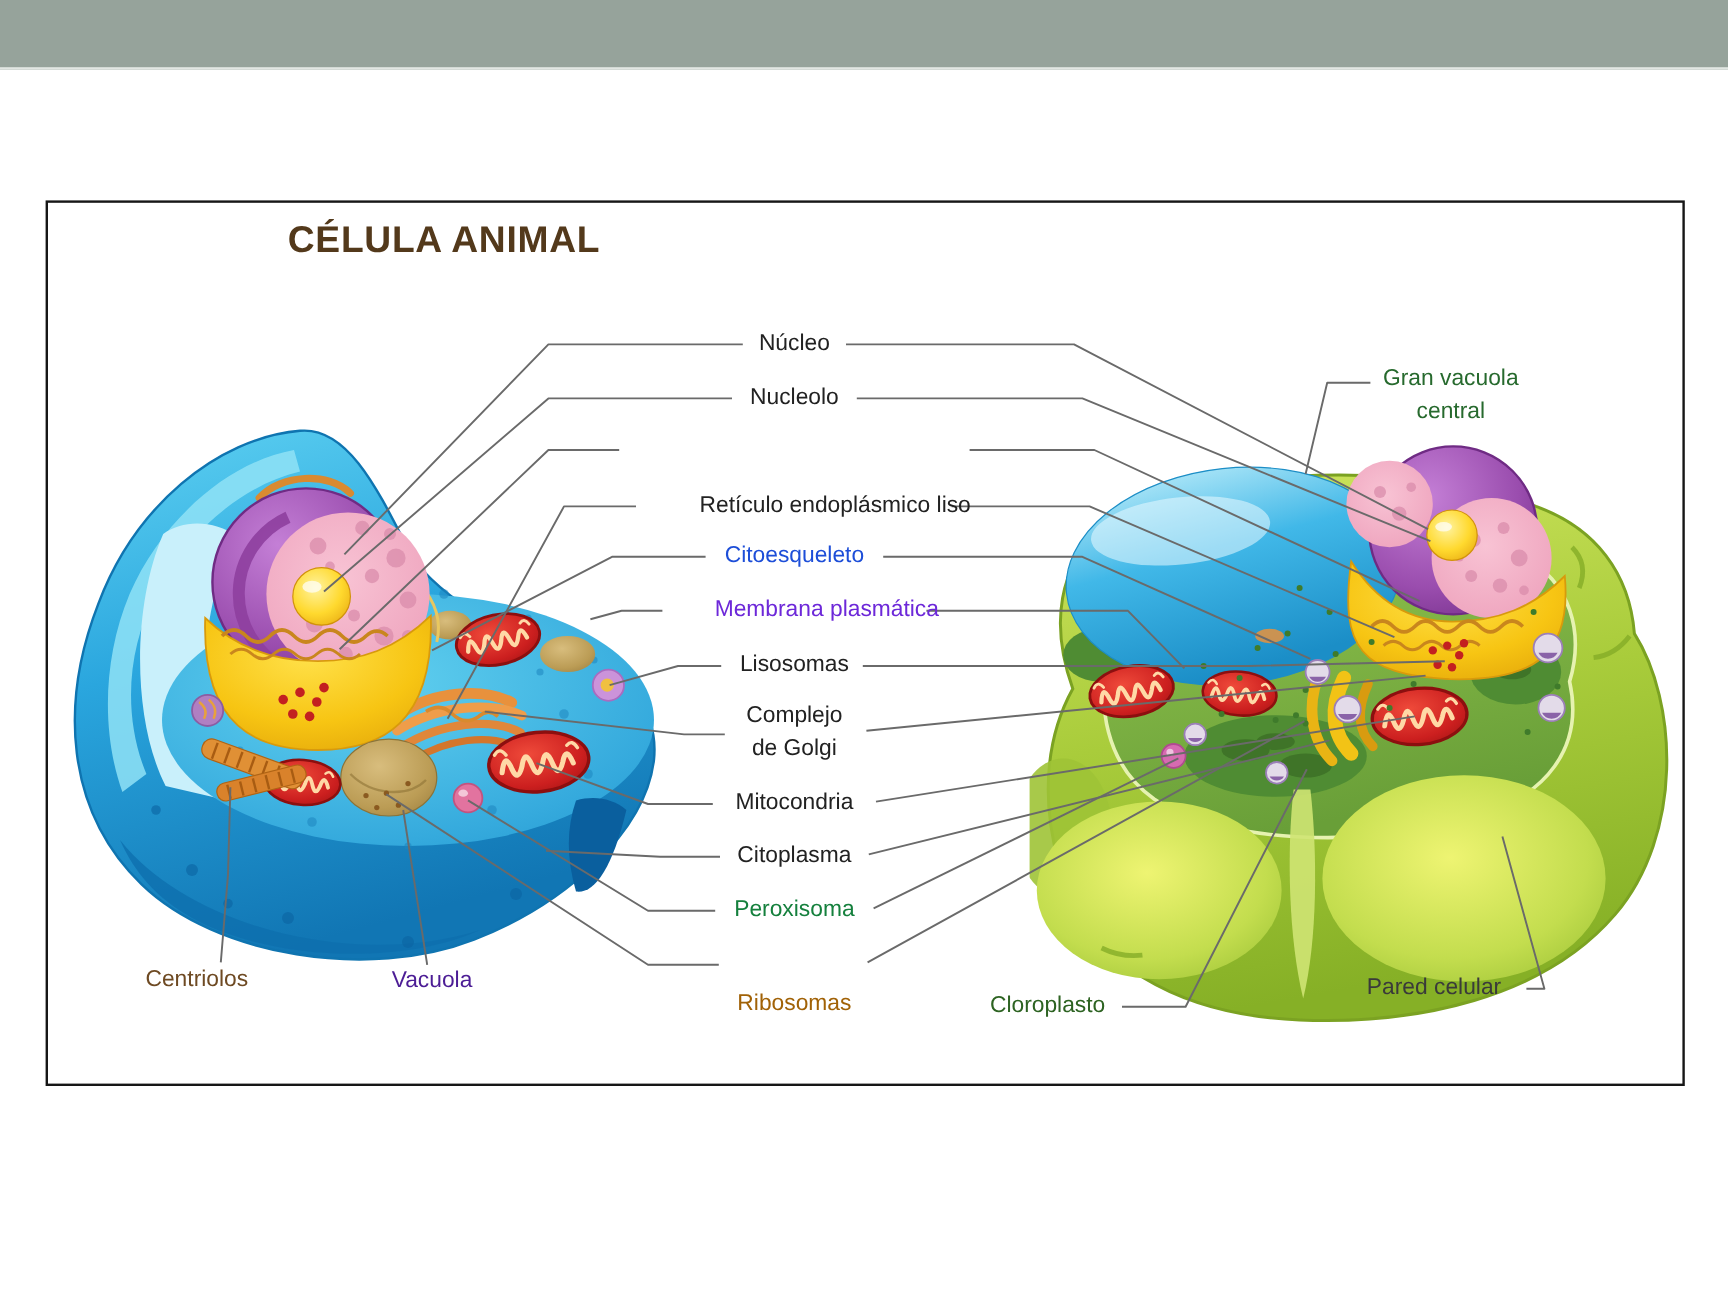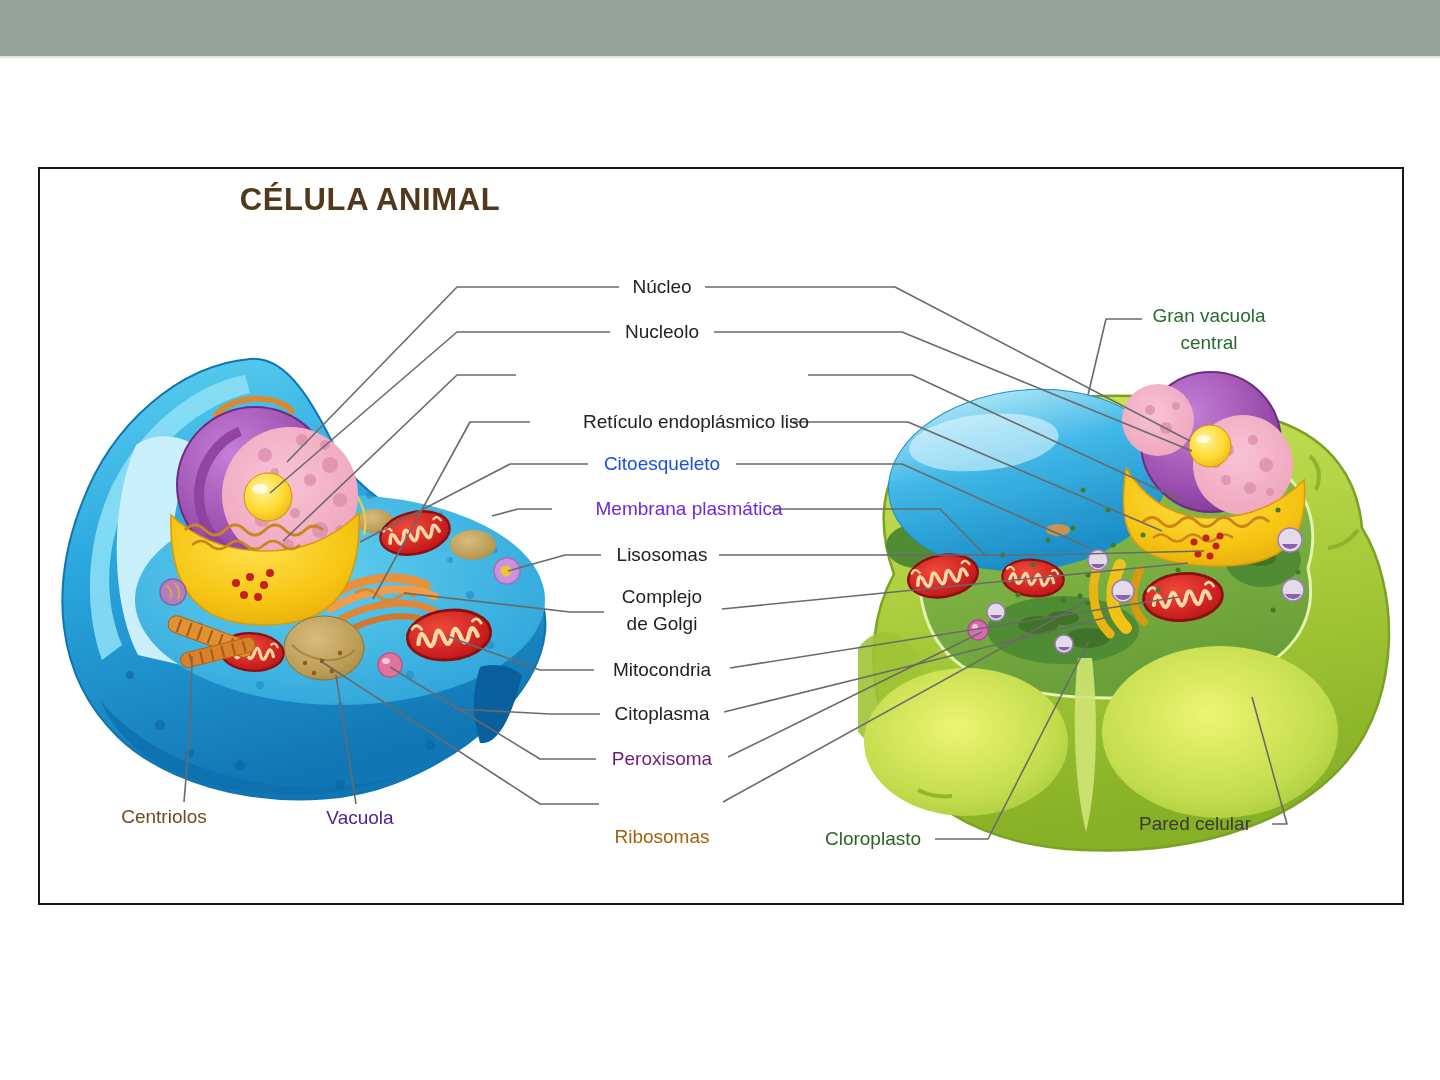--- a/index.html
+++ b/index.html
@@ -418,21 +418,21 @@
 <div class="dlabel" style="left: 622px; top: 118px; color: rgb(34, 34, 34);">Núcleo</div>
     <div class="dlabel" style="left: 622px; top: 163px; color: rgb(34, 34, 34);">Nucleolo</div>
     <div class="dlabel" style="left: 656px; top: 253px; color: rgb(34, 34, 34);">Retículo endoplásmico liso</div>
     <div class="dlabel" style="left: 622px; top: 295px; color: #1d4ed8;">Citoesqueleto</div>
     <div class="dlabel" style="left: 622px; top: 340px; color: #6d28d9; margin-left: 27px;">Membrana plasmática</div>
     <div class="dlabel" style="left: 622px; top: 386px; color: rgb(34, 34, 34);">Lisosomas</div>
     <div class="dlabel" style="left: 622px; top: 442px; color: rgb(34, 34, 34);">Complejo
 de Golgi</div>
     <div class="dlabel" style="left: 622px; top: 501px; color: rgb(34, 34, 34);">Mitocondria</div>
     <div class="dlabel" style="left: 622px; top: 545px; color: rgb(34, 34, 34);">Citoplasma</div>
-    <div class="dlabel" style="left: 622px; top: 590px; color: #701a75;">Peroxisoma</div>
+    <div class="dlabel" style="left: 622px; top: 590px; color: #15803d;">Peroxisoma</div>
     <div class="dlabel" style="left: 622px; top: 668px; color: #a16207;">Ribosomas</div>
     <div class="dlabel" style="left: 124px; top: 648px; color: rgb(110, 74, 35);">Centriolos</div>
     <div class="dlabel" style="left: 320px; top: 649px; color: #4c1d95;">Vacuola</div>
     <div class="dlabel" style="left: 1169px; top: 161px; color: rgb(39, 106, 46);">Gran vacuola
 central</div>
     <div class="dlabel" style="left: 833px; top: 670px; color: rgb(45, 99, 34);">Cloroplasto</div>
     <div class="dlabel" style="left: 1155px; top: 655px; color: rgb(58, 58, 58);">Pared celular</div>
   </div>
 
 </body></html>

